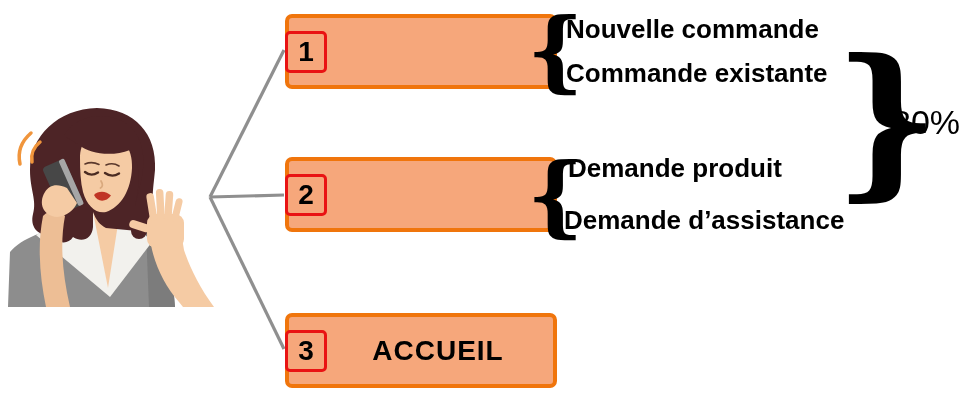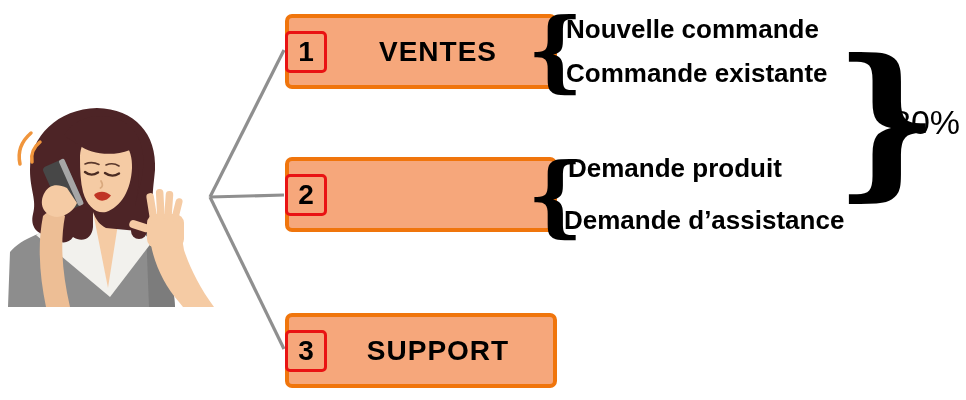--- a/index.html
+++ b/index.html
@@ -108,30 +108,29 @@
       <rect x="148" y="93" width="7.5" height="28" rx="3.7" transform="rotate(-9 151.7 107)"></rect>
       <rect x="156.5" y="89" width="7.5" height="31" rx="3.7" transform="rotate(-3 160 104)"></rect>
       <rect x="165" y="91" width="7.5" height="29" rx="3.7" transform="rotate(4 168.7 105)"></rect>
       <rect x="173.5" y="98" width="7" height="24" rx="3.5" transform="rotate(14 177 110)"></rect>
       <rect x="129" y="122" width="21" height="8" rx="4" transform="rotate(18 139 126)"></rect>
     </g>
   </svg>
 
   <div class="menu-box box1">
     <span class="badge">1</span>
-    <span class="box-label">VENTES</span>
   </div>
 
   <div class="menu-box box2">
     <span class="badge">2</span>
   </div>
 
   <div class="menu-box box3">
     <span class="badge">3</span>
-    <span class="box-label">SUPPORT</span>
+    <span class="box-label">ACCUEIL</span>
   </div>
 
   <span class="brace brace-small brace-g1">{</span>
   <span class="opt opt1a">Nouvelle commande</span>
   <span class="opt opt1b">Commande existante</span>
 
   <span class="brace brace-small brace-g2">{</span>
   <span class="opt opt2a">Demande produit</span>
   <span class="opt opt2b">Demande d’assistance</span>
 

